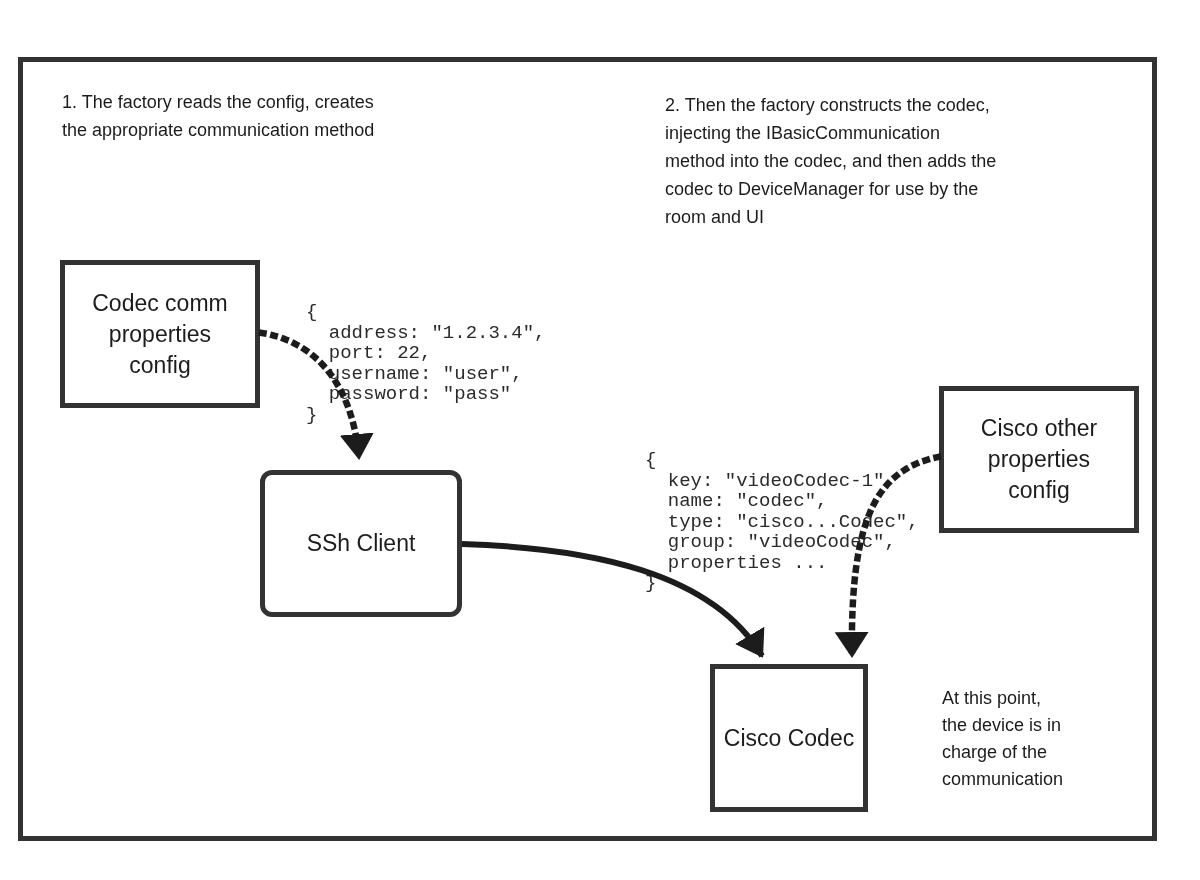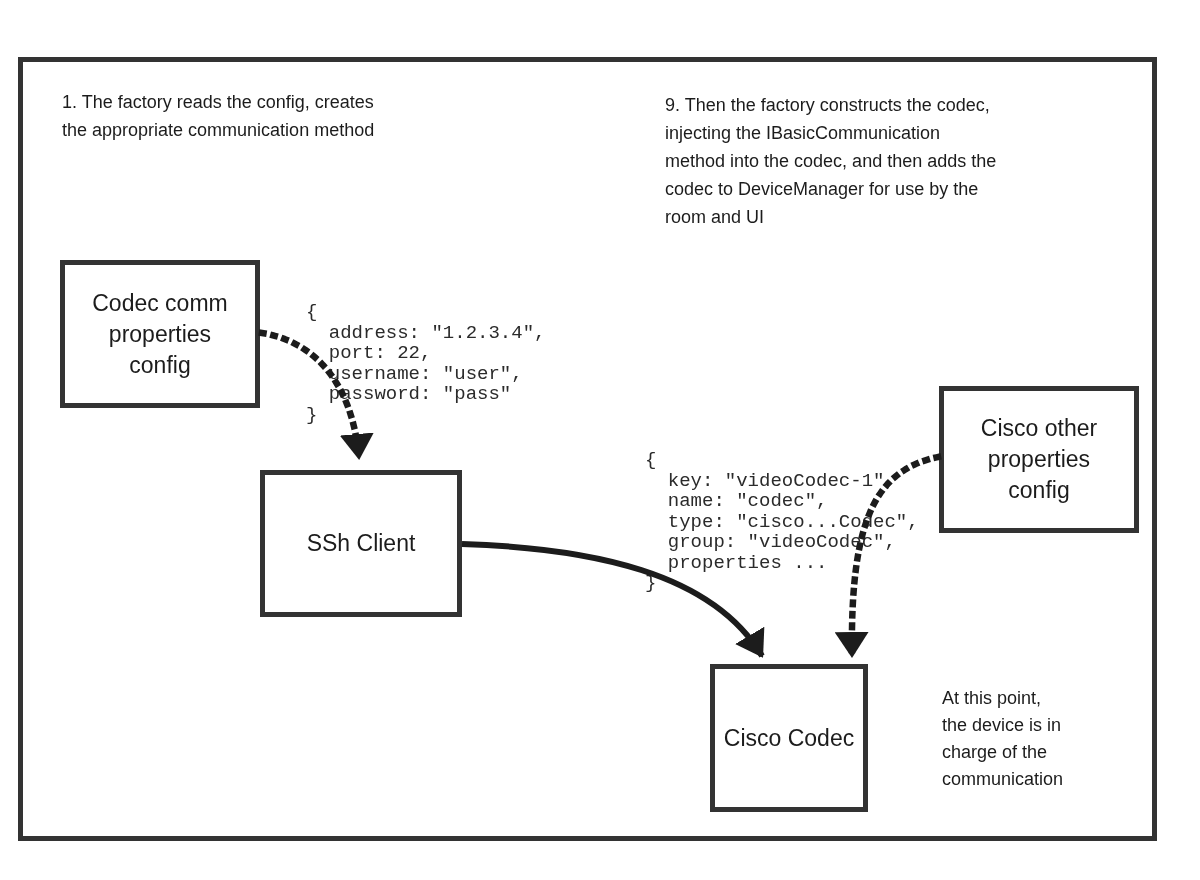--- a/index.html
+++ b/index.html
@@ -20,21 +20,21 @@
   }
   .note1{left:62px;top:88px;width:470px;}
   .note2{left:665px;top:91px;width:470px;}
   .note3{left:942px;top:685px;width:210px;line-height:27px;}
   .dbox{
     position:absolute;border:5px solid var(--line);background:var(--bg);
     display:flex;align-items:center;justify-content:center;text-align:center;
     font-size:23px;line-height:31px;white-space:pre-line;color:var(--text);
   }
   .box-codec-comm{left:60px;top:260px;width:200px;height:148px;}
-  .box-ssh{left:260px;top:470px;width:202px;height:147px;}
+  .box-ssh{left:260px;top:470px;width:202px;height:147px;border-radius:12px;}
   .box-codec-other{left:939px;top:386px;width:200px;height:147px;}
   .box-cisco{left:710px;top:664px;width:158px;height:148px;}
   .code{
     position:absolute;font-family:"Liberation Mono",monospace;
     font-size:19px;line-height:20.5px;white-space:pre;color:#2b2b2b;
   }
   .code1{left:306px;top:302px;}
   .code2{left:645px;top:450px;}
   .arrows{position:absolute;left:0;top:0;pointer-events:none;}
   .arrow{fill:none;stroke:var(--arrow);}
@@ -42,21 +42,21 @@
   .arrow.dotted{stroke-width:6.5px;stroke-dasharray:1.5 10;stroke-linecap:square;}
 </style>
 </head>
 <body>
 
 <div class="frame"></div>
 
 <div class="note note1">1. The factory reads the config, creates
 the appropriate communication method</div>
 
-<div class="note note2">9. Then the factory constructs the codec,
+<div class="note note2">2. Then the factory constructs the codec,
 injecting the IBasicCommunication
 method into the codec, and then adds the
 codec to DeviceManager for use by the
 room and UI</div>
 
 <div class="note note3">At this point,
 the device is in
 charge of the
 communication</div>
 

